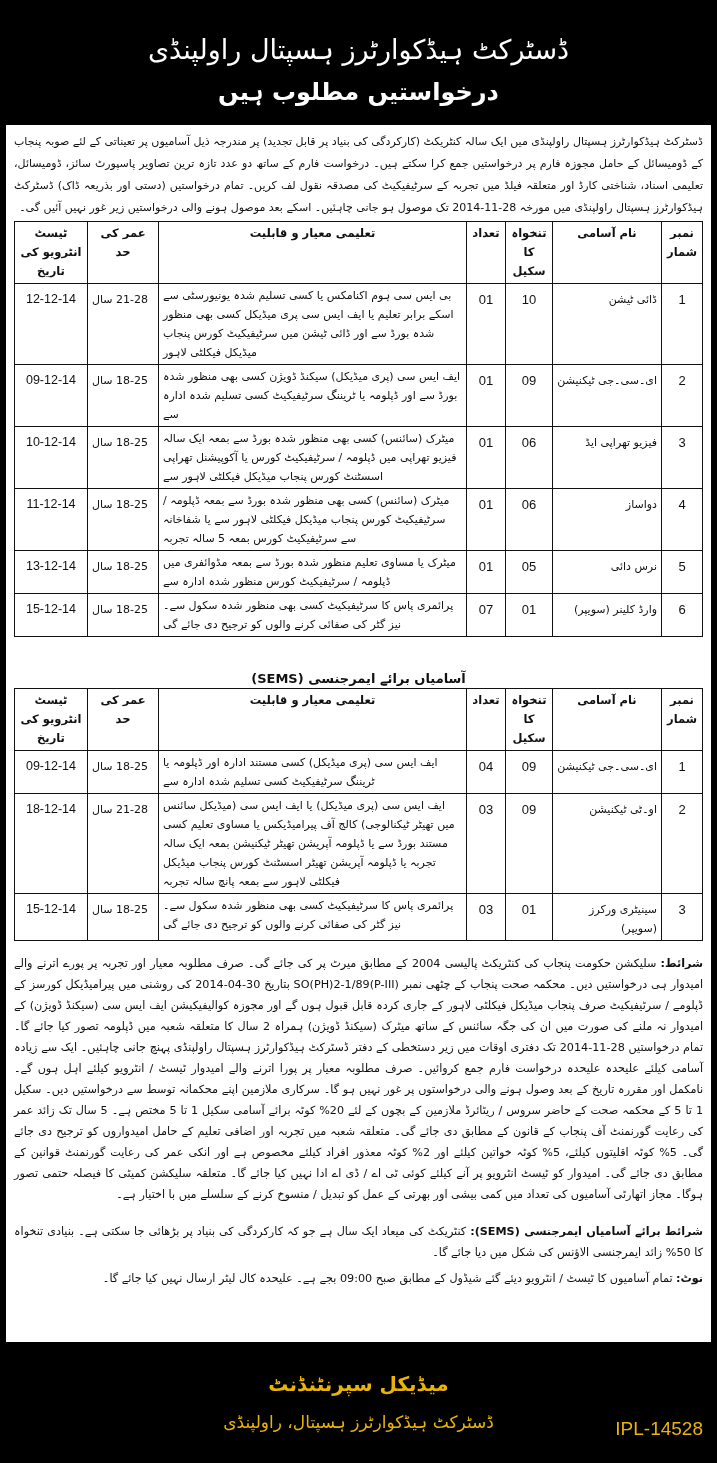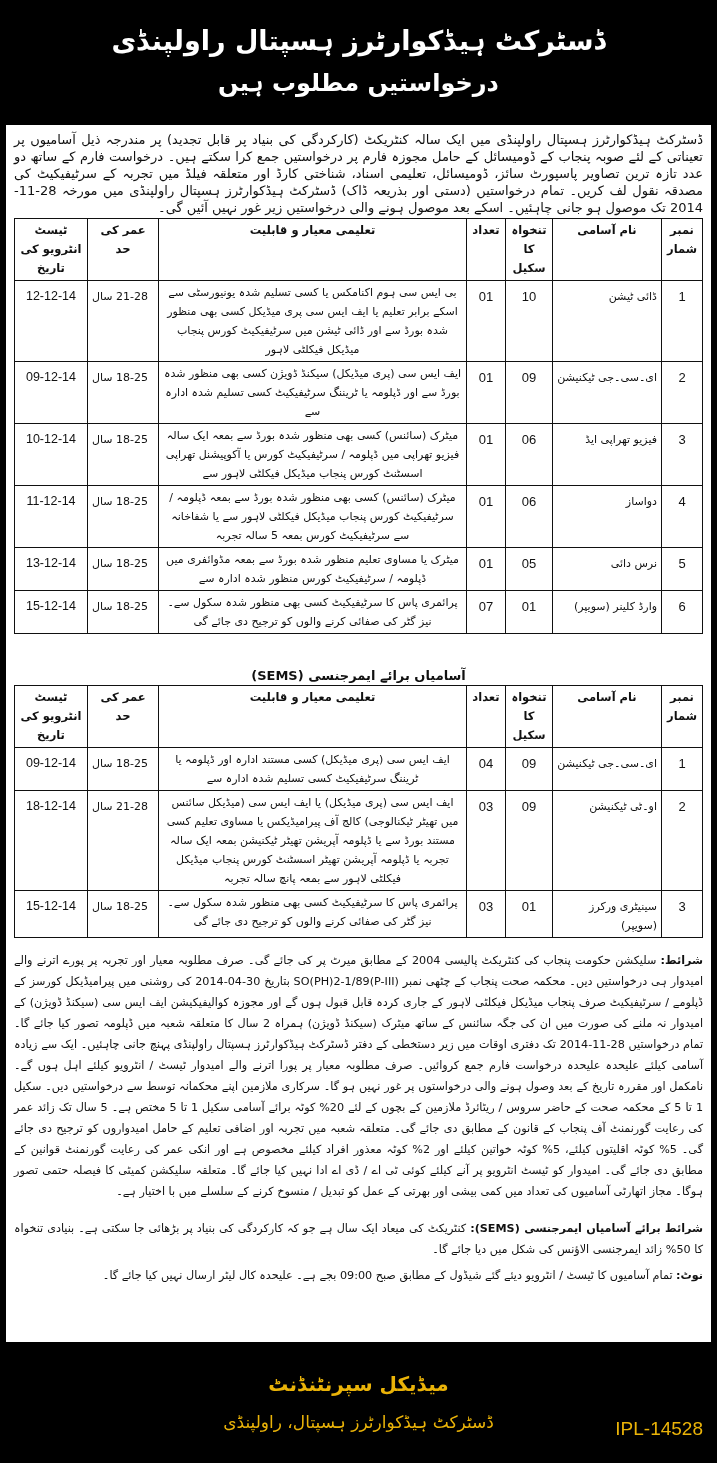--- a/index.html
+++ b/index.html
@@ -1,34 +1,34 @@
 <!DOCTYPE html>
 <html><head>
 <meta charset="utf-8">
 <style>
   html, body { margin:0; padding:0; }
   body {
     width:717px; height:1463px; background:#000; overflow:hidden;
     font-family:"DejaVu Sans", sans-serif; color:#111;
   }
   .header { height:125px; text-align:center; color:#fff; direction:rtl; }
-  .header .t1 { font-size:27px; font-weight:bold; padding-top:14px; line-height:40px;margin-top:7px; }
+  .header .t1 { font-size:27px; font-weight:normal; padding-top:30px; line-height:40px; }
   .header .t2 { font-size:24px; font-weight:bold; line-height:44px; }
   .panel {
     position:absolute; left:6px; top:125px; width:705px; height:1217px;
     background:#fff; direction:rtl; box-sizing:border-box; padding:6px 8px 0 8px;
   }
-  .intro { font-size:13px; line-height:17px; text-align:justify; }
+  .intro { font-size:11px; line-height:22px; text-align:justify; }
   table { border-collapse:collapse; width:100%; direction:rtl; margin-top:2px; }
   th, td { border:1.5px solid #111; font-size:11px; line-height:19px; padding:2px 4px; vertical-align:top; }
   th { font-weight:bold; text-align:center; font-size:11.5px; }
   td.num, td.ctr { text-align:center; font-family:"Liberation Sans", sans-serif; font-size:13px; padding-top:6px; }
   td.date { text-align:center; font-family:"Liberation Sans", sans-serif; font-size:12.5px; padding-top:6px; direction:ltr; }
   td.age { text-align:left; padding-top:6px; }
-  td.qual { text-align:center; }
+  td.qual { text-align:left; }
   td.name { text-align:right; padding-top:6px; }
   .c-sr { width:32px; } .c-name { width:100px; } .c-scale { width:38px; } .c-qty { width:30px; }
   .c-age { width:62px; } .c-date { width:64px; }
   .sems-title { text-align:center; font-size:13px; font-weight:bold; margin:34px 0 2px 0; }
   .terms { font-size:11.2px; line-height:21px; text-align:justify; margin-top:12px; }
   .terms b { font-weight:bold; }
   .note { font-size:11.2px; line-height:20px; margin-top:6px; }
   .footer { position:absolute; left:0; top:1342px; width:717px; height:121px; color:#eab308; }
   .footer .s1 { position:absolute; width:100%; top:30px; text-align:center; font-size:20px; font-weight:bold; direction:rtl; }
   .footer .s2 { position:absolute; width:100%; top:70px; text-align:center; font-size:17px; direction:rtl; }

